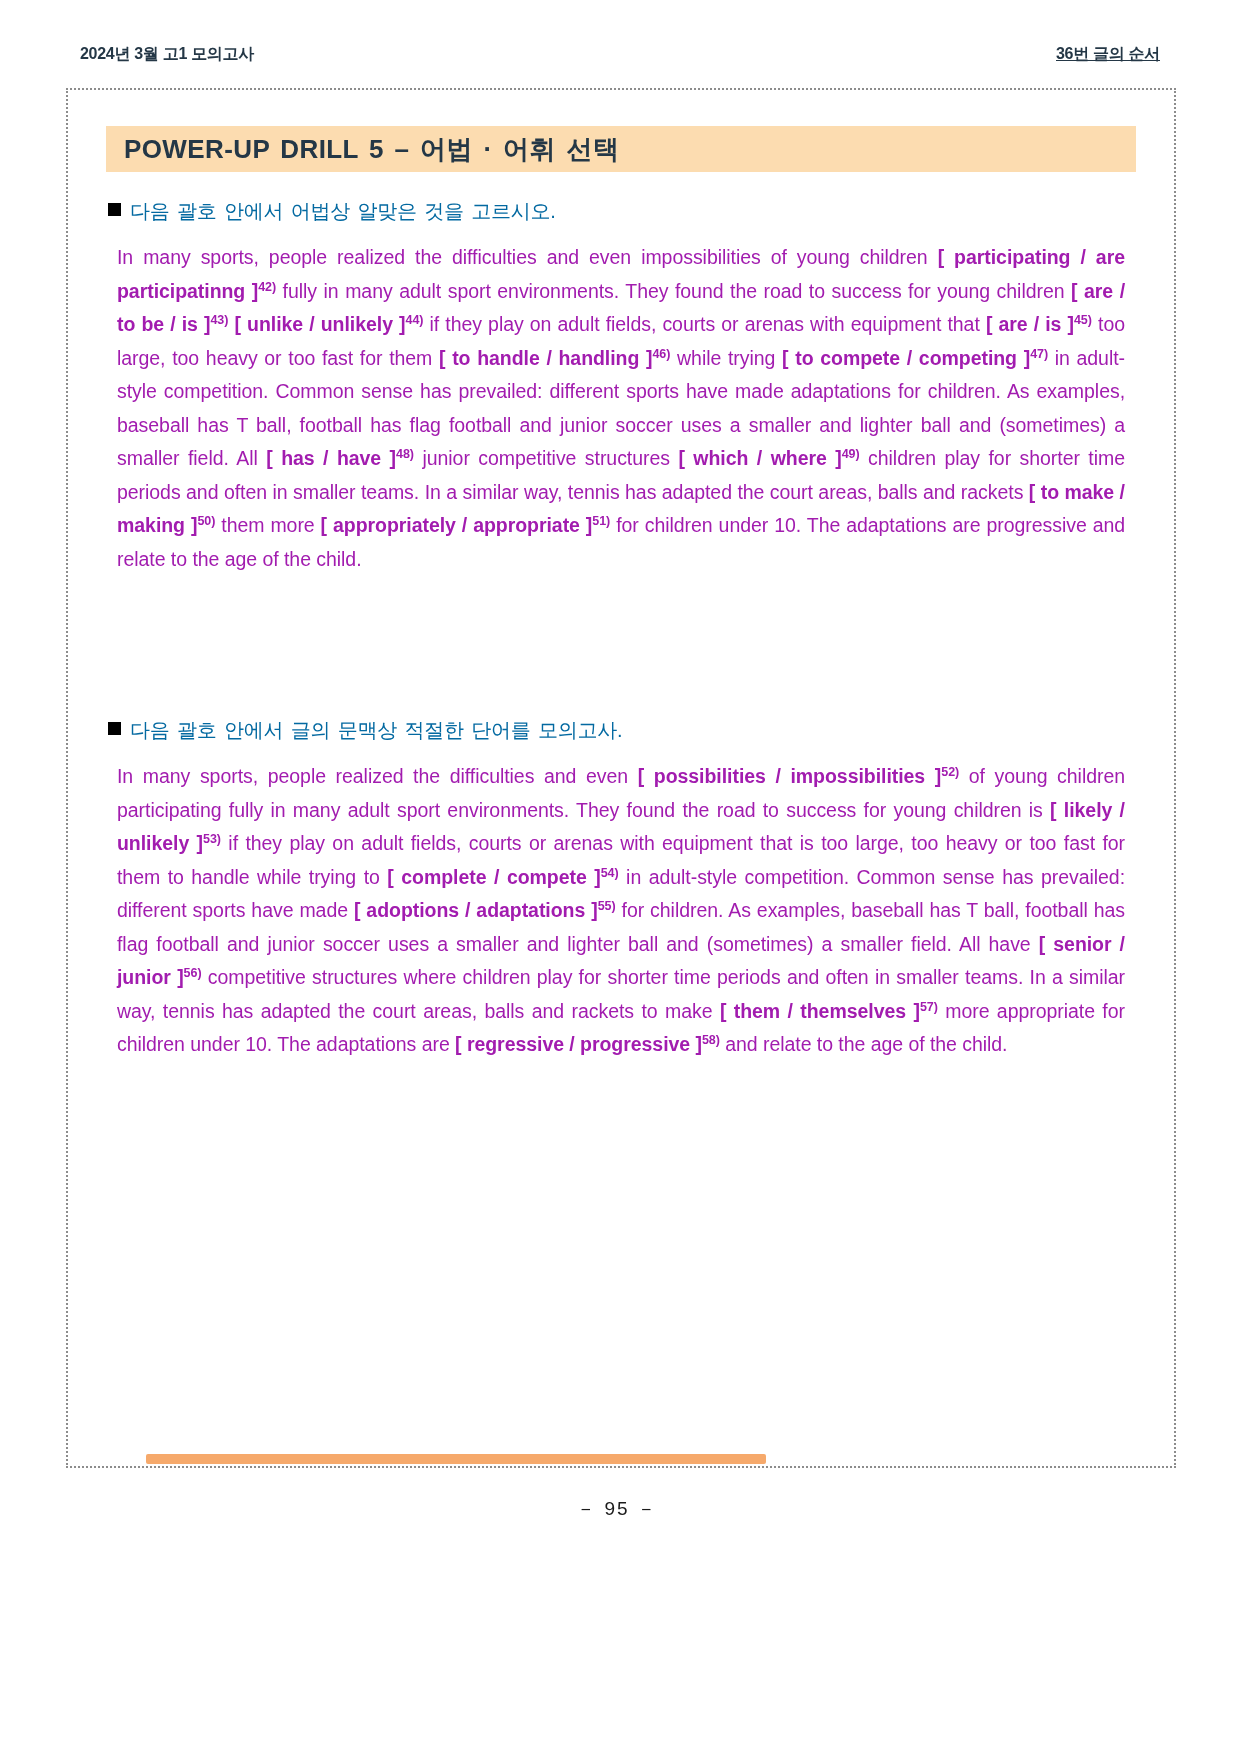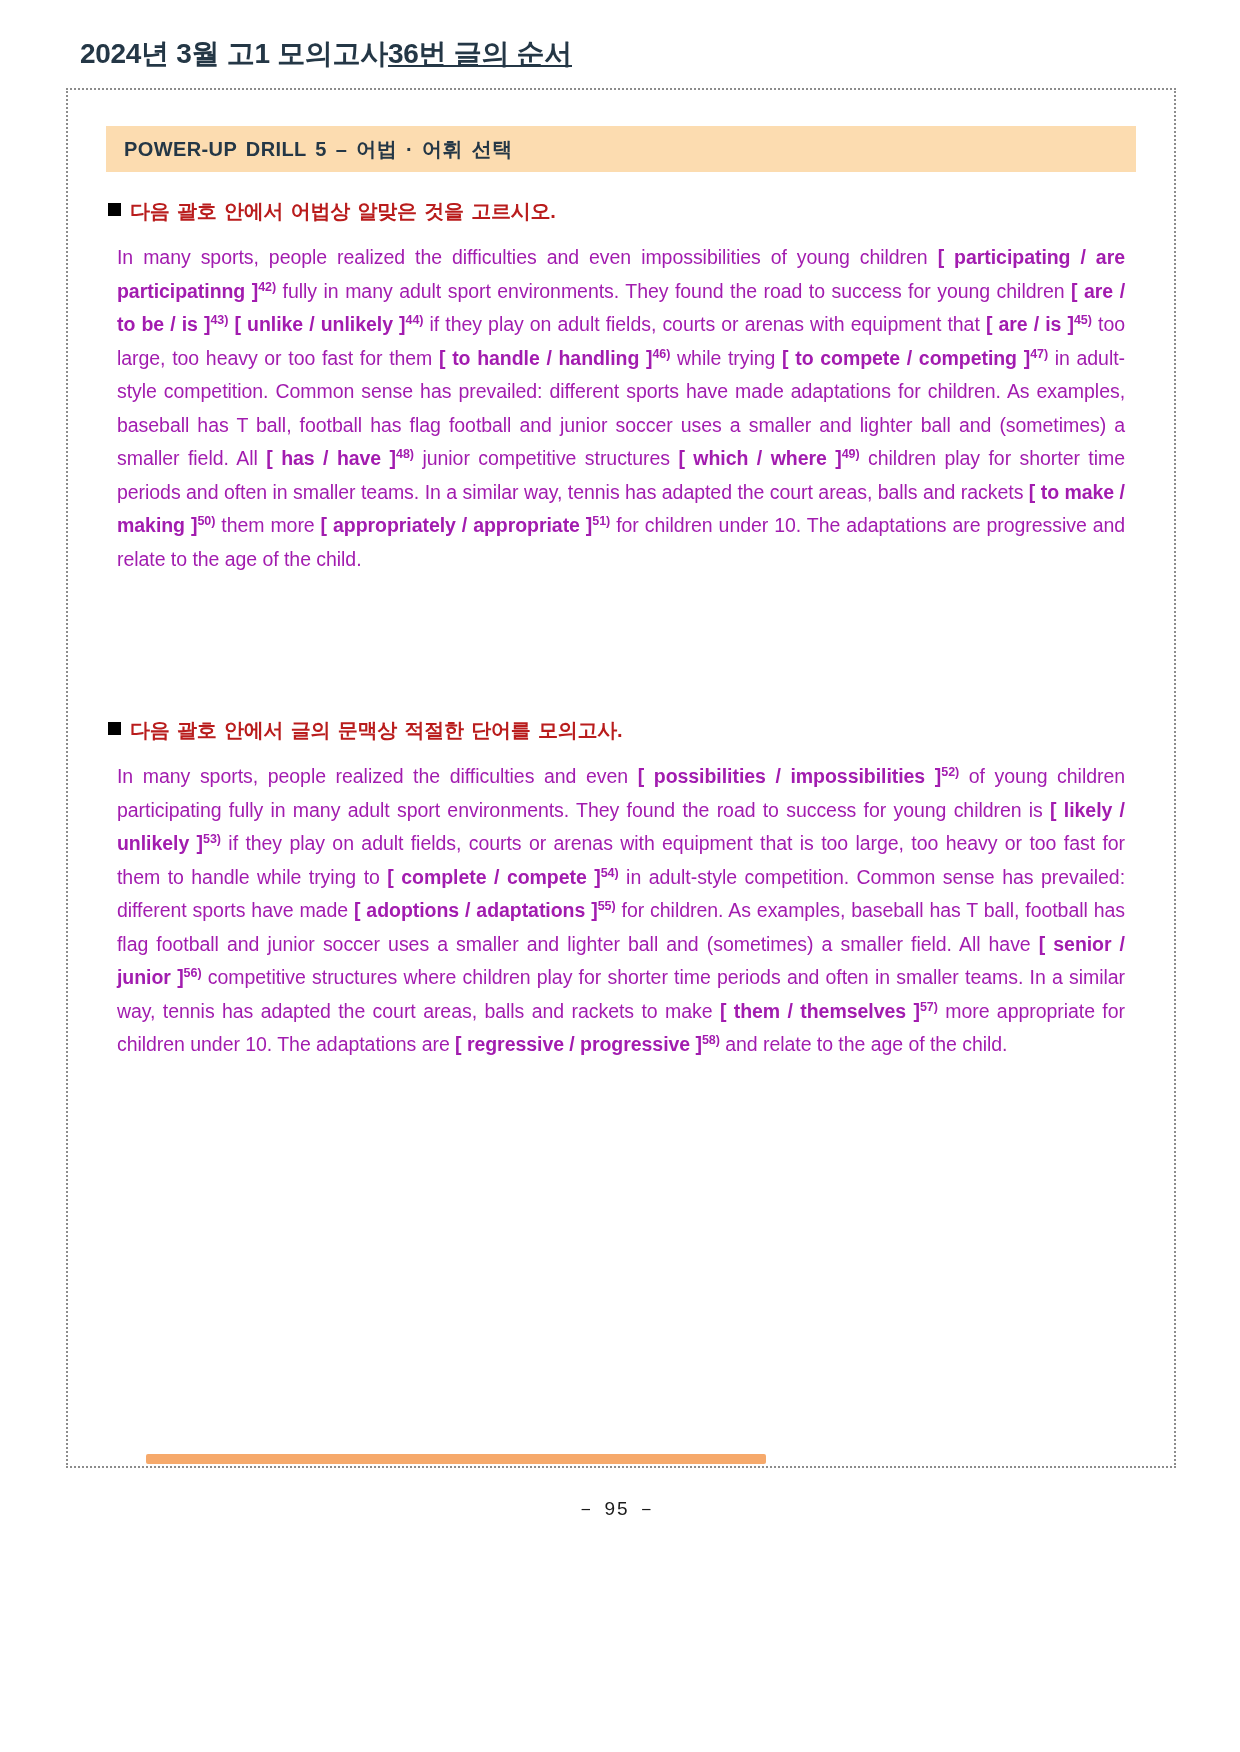--- a/index.html
+++ b/index.html
@@ -18,25 +18,25 @@
     width: 1240px; height: 1752px;
     position: relative;
     padding: 0;
   }
   
   .runhead {
     position: absolute;
     top: 36px; left: 80px; right: 80px;
     height: 36px;
     display: flex;
-    justify-content: flex-start;
+    justify-content: space-between;
     align-items: center;
     color: #243746;
     font-weight: bold;
-    font-size: 28px;
+    font-size: 16px;
     letter-spacing: -0.3px;
   }
   .runhead-left { white-space: nowrap; }
   .runhead-right { white-space: nowrap; text-decoration: underline; }
   
   .frame {
     position: absolute;
     left: 66px; top: 88px;
     width: 1110px; height: 1380px;
     border: 2px dotted #8c8c8c;
@@ -53,29 +53,29 @@
     height: 46px;
     display: flex;
     align-items: center;
     padding-left: 18px;
     margin-top: 8px;
     margin-bottom: 26px;
   }
   .drill-bar span {
     color: #243746;
     font-weight: bold;
-    font-size: 20px;
+    font-size: 26px;
     letter-spacing: 0.4px;
     word-spacing: 3px;
   }
   
   .instruction {
     font-size: 20px;
-    font-weight: bold;
-    color: #b91c1c;
+    font-weight: normal;
+    color: #0369a1;
     margin: 0 0 16px 0;
     letter-spacing: -0.2px;
     word-spacing: 2px;
     padding-left: 2px;
   }
   .instruction .bullet {
     display: inline-block;
     width: 13px; height: 13px;
     background: #000;
     margin-right: 9px;

